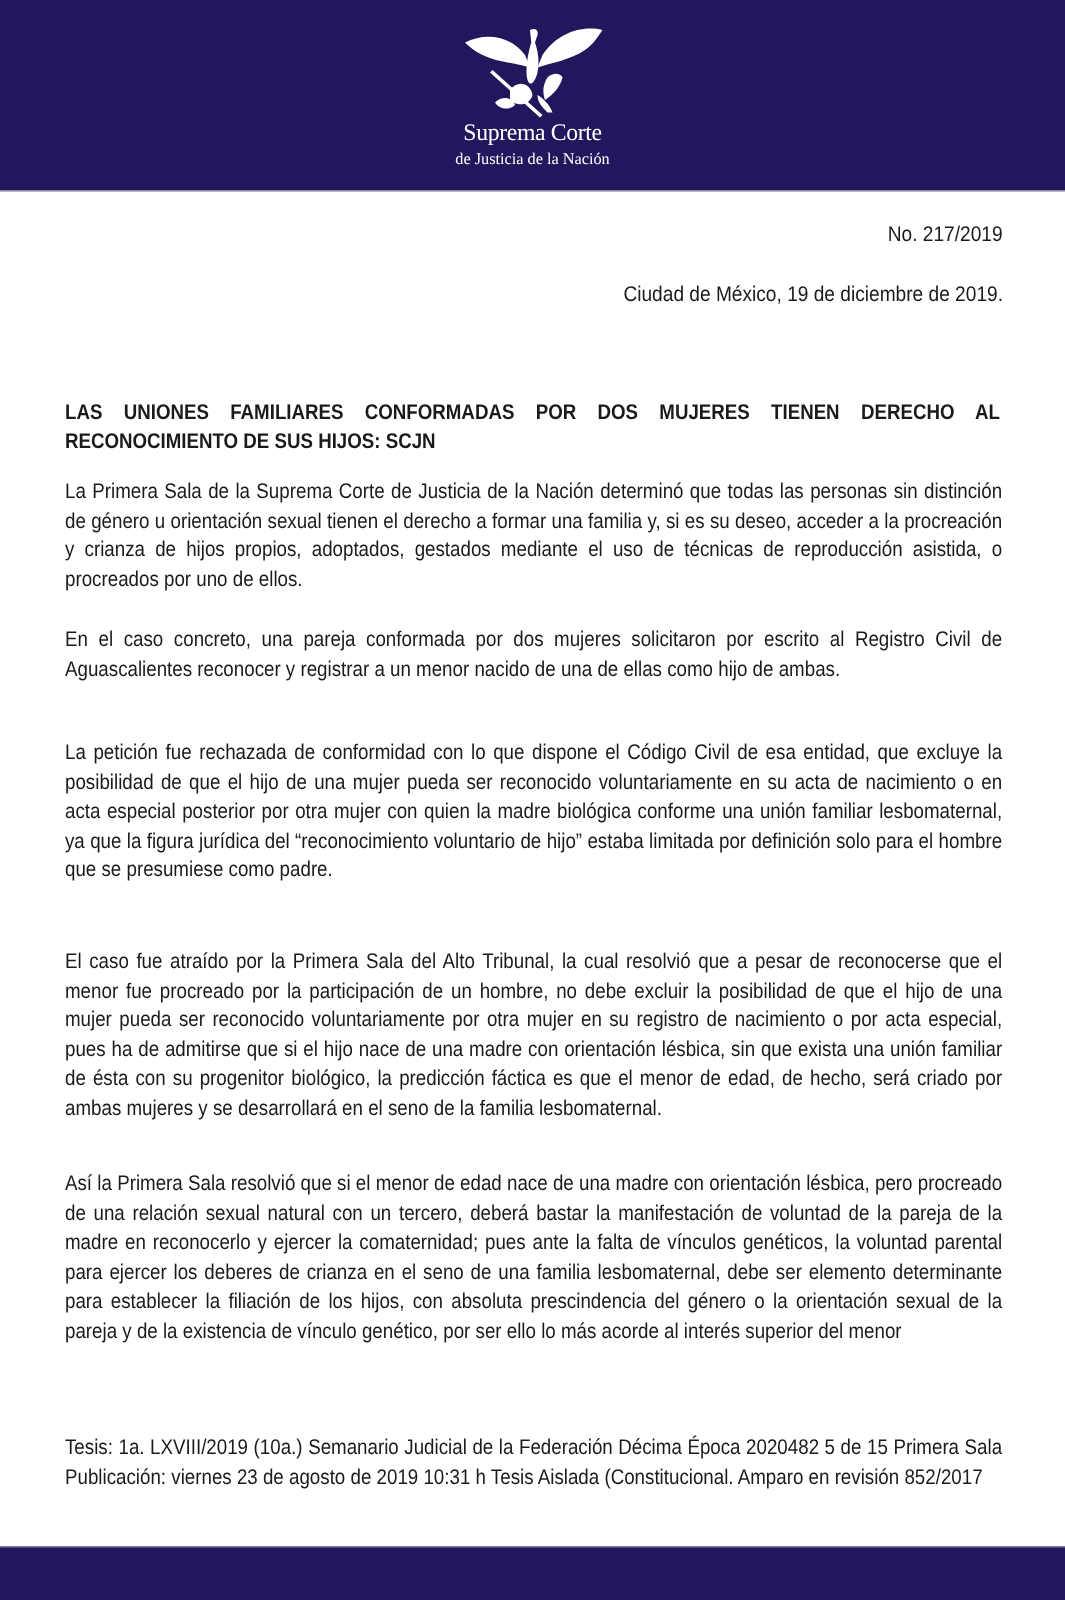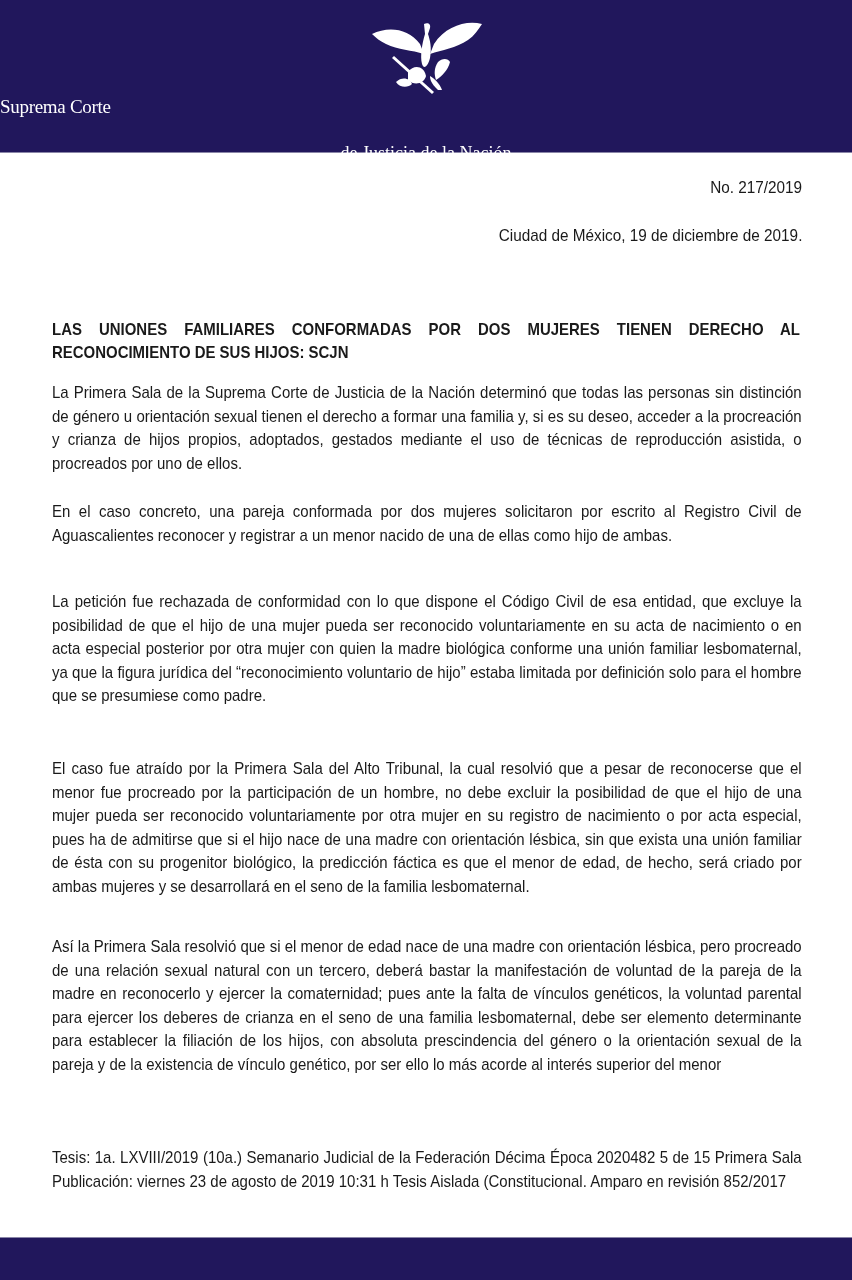--- a/index.html
+++ b/index.html
@@ -1,24 +1,24 @@
 <!DOCTYPE html>
 <html><head>
 <meta charset="utf-8">
 <style>
   html, body { margin:0; padding:0; }
   body { width:852px; height:1280px; background:#ffffff; position:relative; overflow:hidden;
          font-family:"Liberation Sans", sans-serif; color:#1a1a1a; }
   .header { position:absolute; left:0; top:0; width:852px; height:152px; background:#21175c;
             border-bottom:1px solid #8a86a8; }
   .emblem { position:absolute; left:368px; top:14px; width:118px; height:82px; }
-  .brand-title { position:absolute; left:0; width:852px; top:96px; 
+  .brand-title { position:absolute; left:0; width:852px; top:96px; text-align:center;
                  font-family:"Liberation Serif", serif; color:#ffffff; font-size:19px; letter-spacing:-0.3px; }
   .brand-sub { position:absolute; left:0; width:852px; top:119px; text-align:center;
-               font-family:"Liberation Serif", serif; color:#ffffff; font-size:18px;margin-top:24px; }
+               font-family:"Liberation Serif", serif; color:#ffffff; font-size:13px; }
   .docno { position:absolute; right:50px; top:178px; font-size:17px; transform:scaleX(0.9); transform-origin:right; }
   .docdate { position:absolute; right:50px; top:226px; font-size:17px; transform:scaleX(0.9); transform-origin:right; }
   .headline { position:absolute; left:52px; width:748px; top:318px; font-weight:bold; font-size:17px;
               line-height:23px; text-align:justify; transform:scaleX(0.88); transform-origin:left; width:850px; }
   .para { position:absolute; left:52px; width:850px; font-size:17px; line-height:23.5px; text-align:justify;
           transform:scaleX(0.882); transform-origin:left; }
   .p1 { top:381px; }
   .p2 { top:500px; }
   .p3 { top:590px; }
   .p4 { top:757px; }

